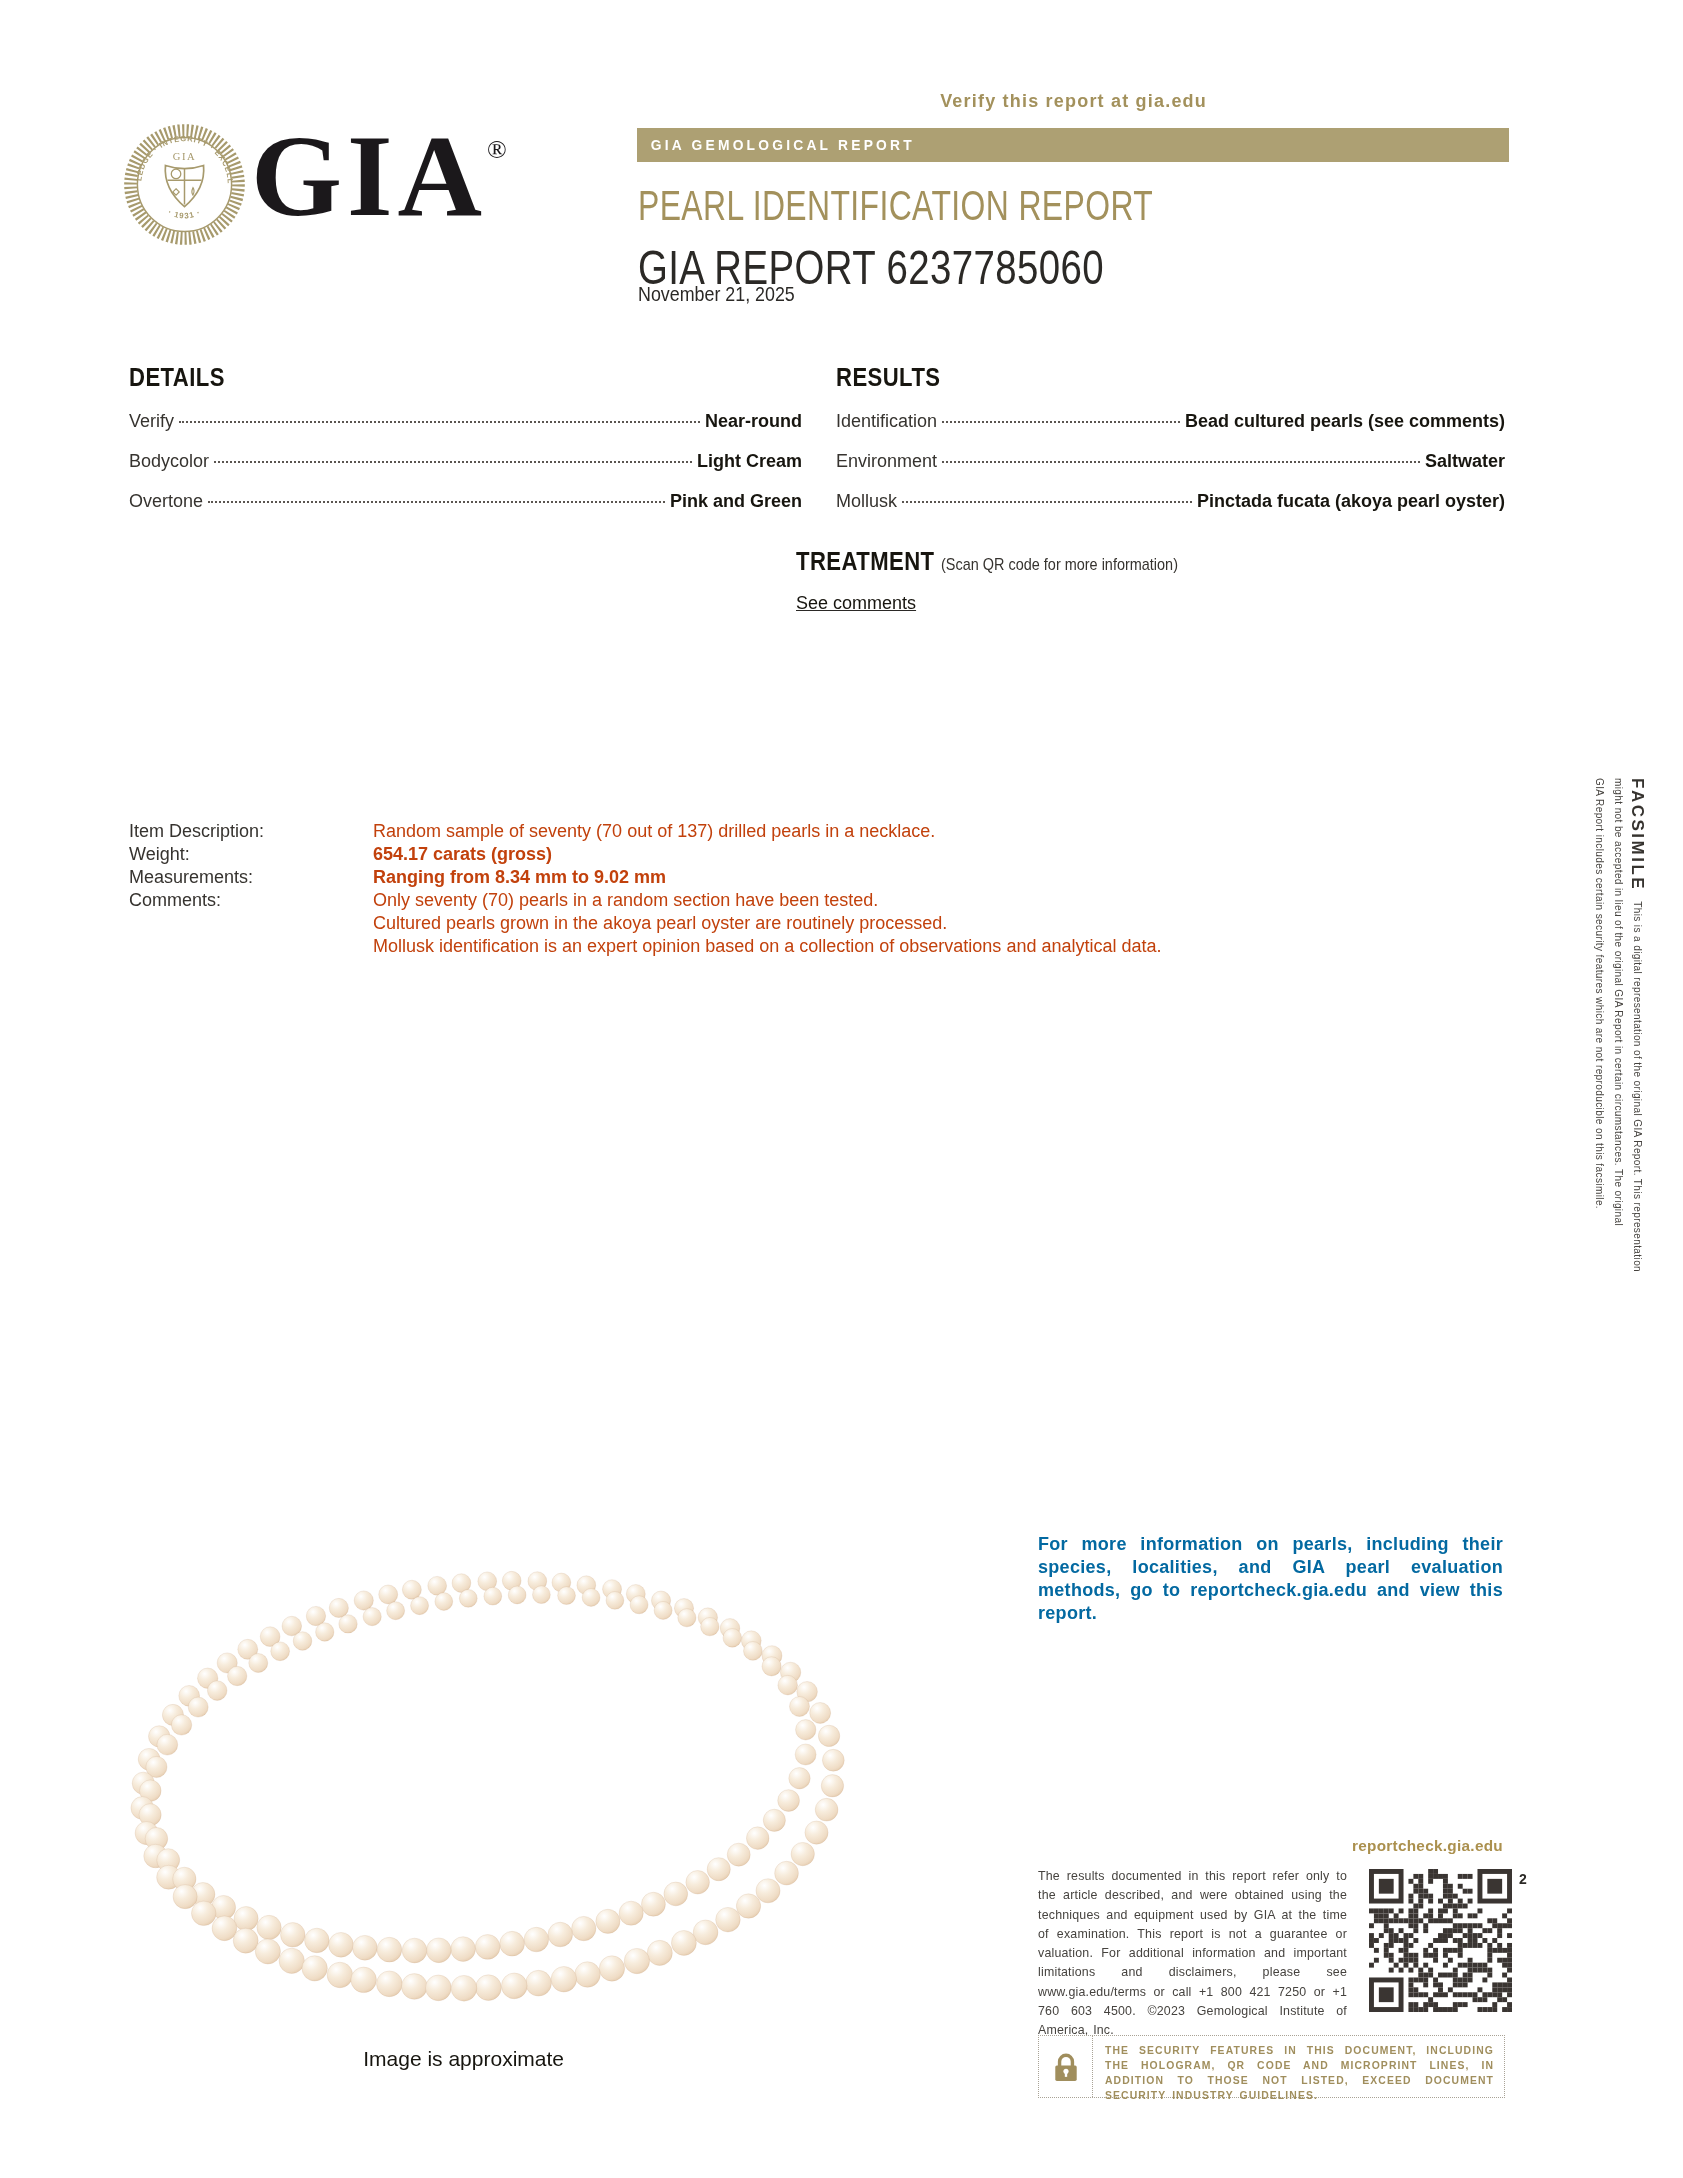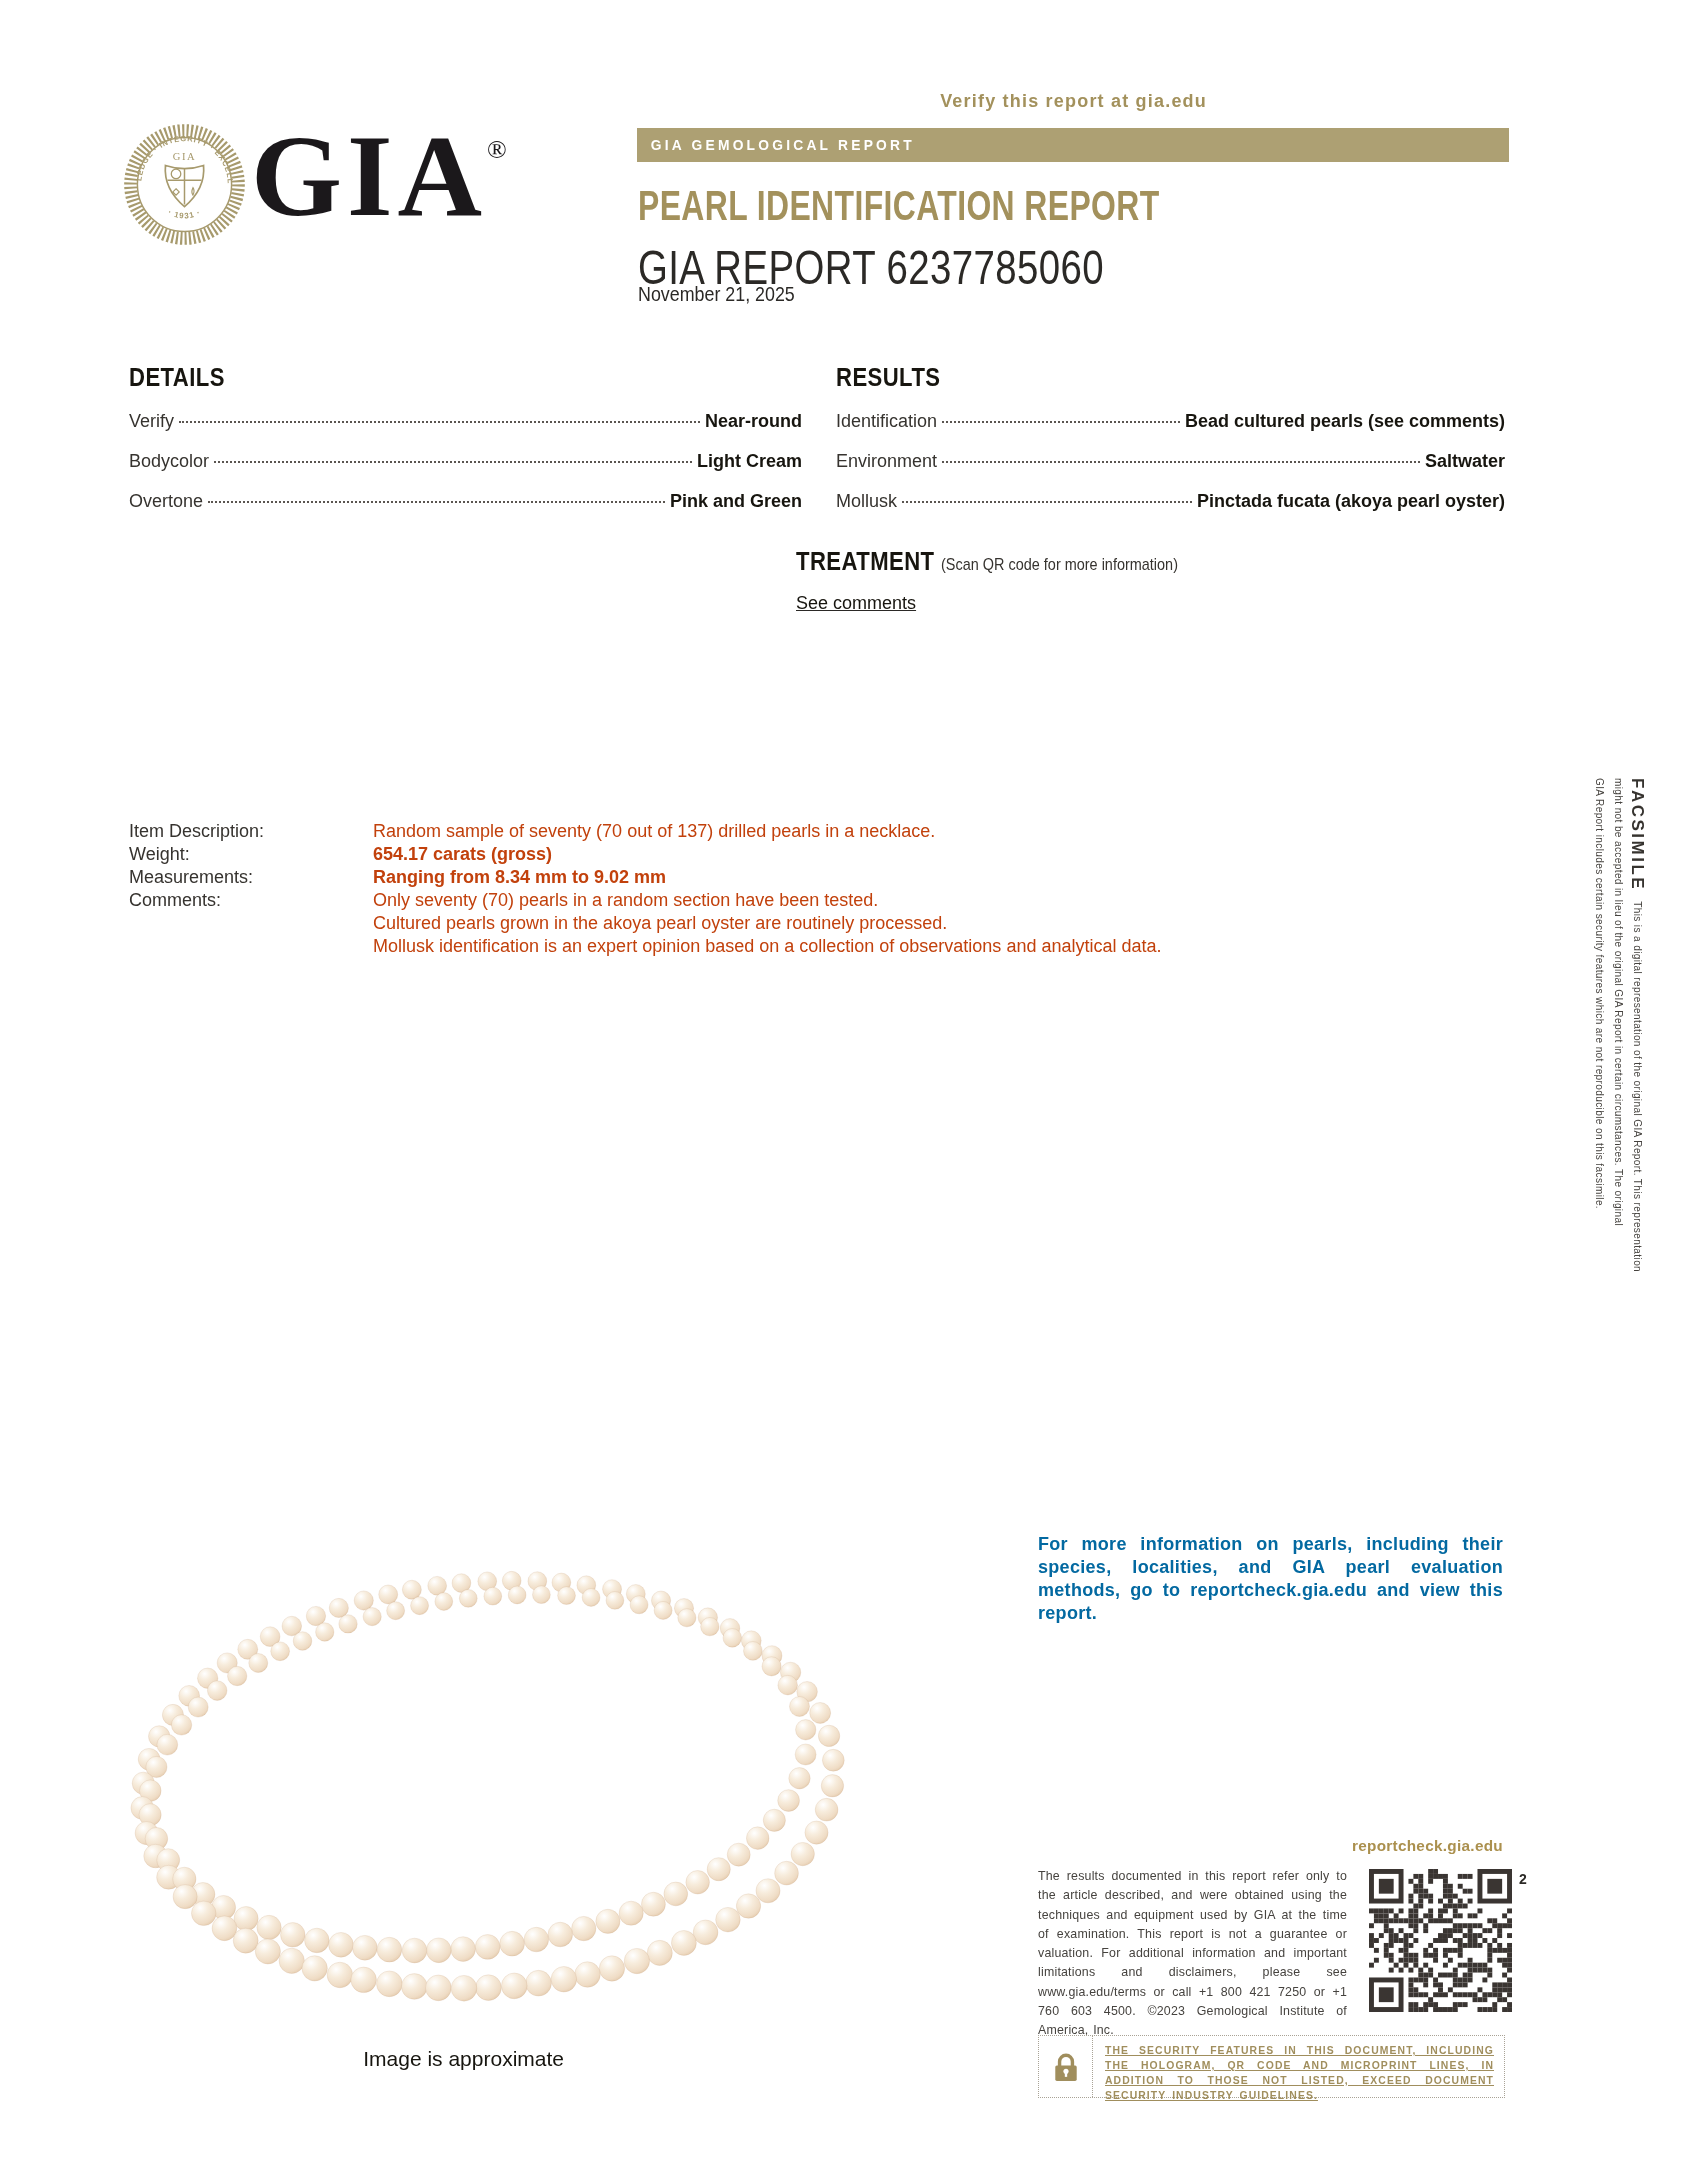--- a/index.html
+++ b/index.html
@@ -11,21 +11,21 @@
   
   .seal{left:121px;top:121px;width:127px;height:127px;}
   .logotype{left:251px;top:117px;font-family:"Liberation Serif",serif;font-weight:bold;
             font-size:117px;line-height:1;letter-spacing:5px;color:#1b181b;}
   .logotype sup{font-size:26px;font-weight:normal;vertical-align:57px;letter-spacing:0;}
   .verify{left:851px;top:91px;width:356px;text-align:right;font-size:18px;
           letter-spacing:1.2px;color:#a3915c;font-weight:bold;}
   .banner{left:637px;top:128px;width:872px;height:34px;background:#ada073;}
   .banner-text{color:#ffffff;font-size:15px;font-weight:bold;letter-spacing:3.5px;
                line-height:34px;padding-left:15px;display:inline-block;transform:scaleX(.92);transform-origin:0 50%;white-space:nowrap;}
-  .doc-title{left:638px;top:182px;font-size:42px;color:#a3915c;letter-spacing:0.5px;font-weight:bold;}
+  .doc-title{left:638px;top:182px;font-size:42px;color:#a3915c;letter-spacing:0.5px;}
   .doc-title .cond{transform:scaleX(.76);}
   .rep-num{left:638px;top:240px;font-size:48px;color:#2b2926;letter-spacing:0.5px;}
   .rep-num .cond{transform:scaleX(.8);}
   .rep-date{left:638px;top:282px;font-size:21px;color:#2b2926;}
   .rep-date .cond{transform:scaleX(.85);}
 
   
   .sec-details{left:129px;top:362px;width:673px;}
   .sec-results{left:836px;top:362px;width:669px;}
   .sec-h{font-size:26px;font-weight:bold;color:#17150f;letter-spacing:0.5px;}
@@ -62,21 +62,21 @@
           font-weight:bold;color:#ab904e;letter-spacing:0.3px;}
   .legal{left:1038px;top:1867px;width:309px;font-size:12.4px;line-height:19.3px;
          text-align:justify;color:#46433f;letter-spacing:0.2px;word-spacing:1px;}
   .qr{left:1369px;top:1869px;}
   .qrnum{left:1519px;top:1871px;font-size:14px;color:#2b2926;font-weight:bold;}
 
   .secbox{left:1038px;top:2035px;width:467px;height:63px;border:1px dotted #a9a396;
           display:flex;box-sizing:border-box;background:#fff;}
   .lockcell{width:53px;border-right:1px dotted #a9a396;display:flex;align-items:center;justify-content:center;}
   .sectext{flex:1;padding:7px 10px 0 12px;font-size:10.4px;line-height:15px;letter-spacing:1.1px;
-           color:#a08e5d;text-align:justify;font-weight:bold;word-spacing:2px;text-decoration:underline;}
+           color:#a08e5d;text-align:justify;font-weight:bold;word-spacing:2px;}
 </style>
 </head>
 <body>
 
 <svg class="abs seal" viewBox="0 0 120 120">
   <circle cx="60" cy="60" r="51" fill="none" stroke="#a79a6d" stroke-width="12" stroke-dasharray="2 2.1"></circle>
   <circle cx="60" cy="60" r="44.5" fill="#ffffff" stroke="#a79a6d" stroke-width="1.4"></circle>
   <defs>
     <path id="arcTop" d="M 19,60 A 41,41 0 1 1 101,60"></path>
     <path id="arcBot" d="M 28,60 A 32,32 0 0 0 92,60"></path>

